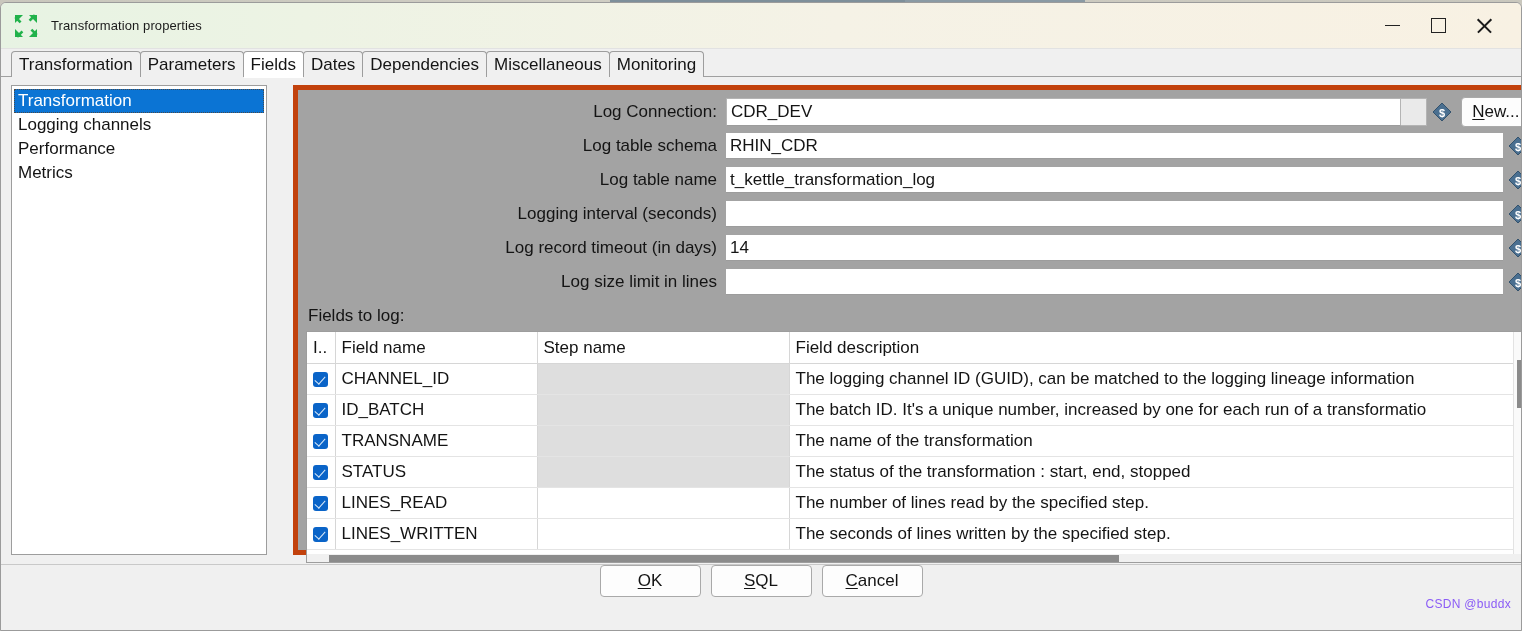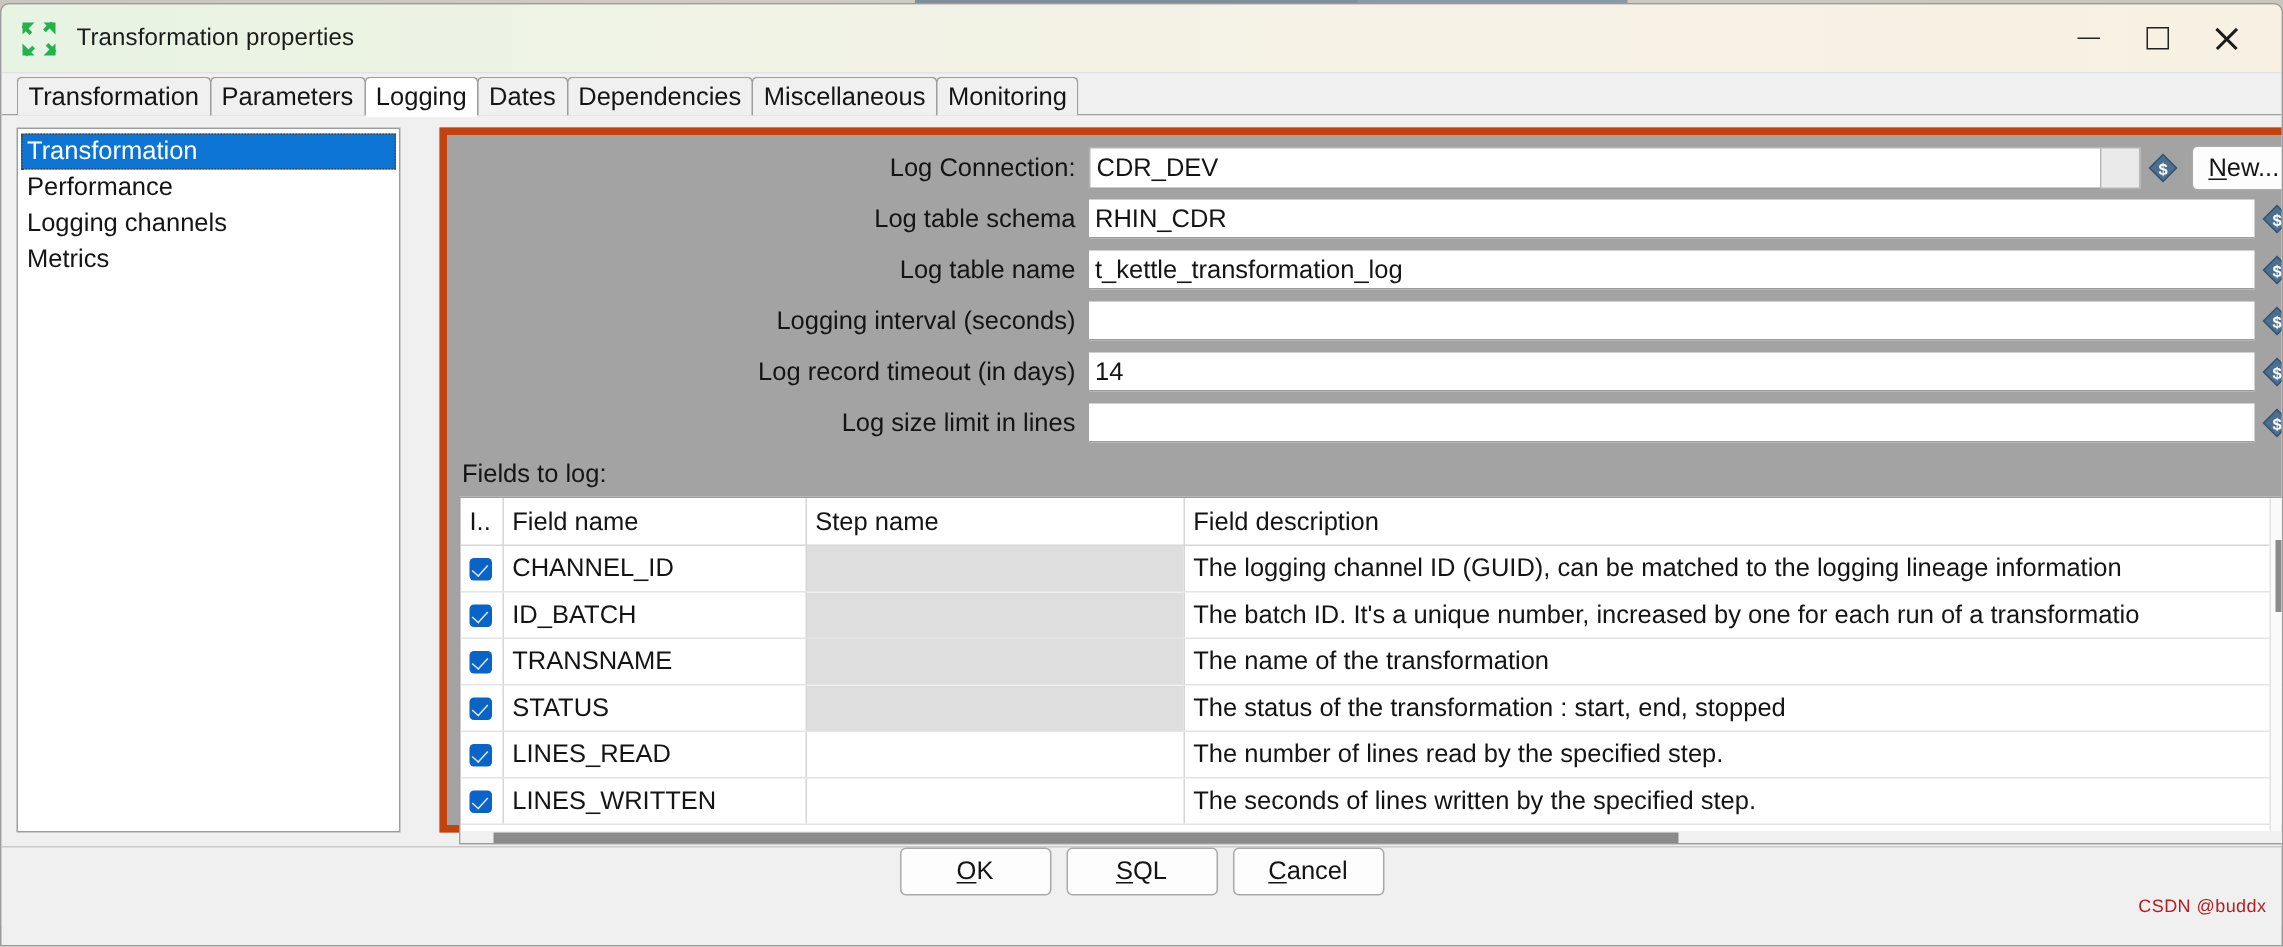--- a/index.html
+++ b/index.html
@@ -48,21 +48,21 @@
   }
   .app-icon {
     margin-left: 12px;
     width: 26px; height: 26px;
     position: relative;
     flex: 0 0 auto;
   }
   .app-icon svg { display:block; }
   .title-text {
     margin-left: 12px;
-    font-size: 16px;
+    font-size: 13px;
     color: #1b1b1b;
     letter-spacing: .1px;
   }
   .win-controls {
     position: absolute; right: 0; top: 0; height: 45px;
     display: flex; align-items: center;
   }
   .win-btn {
     width: 46px; height: 45px;
     display: flex; align-items: center; justify-content: center;
@@ -343,21 +343,21 @@
     color: #141414;
     font-family: "Liberation Sans", sans-serif;
     cursor: default;
   }
   .fbtn u { text-underline-offset: 2px; }
 
   .watermark {
     position: absolute;
     right: 10px; bottom: 6px;
     font-size: 12px;
-    color: #b91c1c;
+    color: #8b5cf6;
     letter-spacing: .3px;
   }
 </style>
 </head>
 <body>
 
 <div id="root">
   <div class="bg-strip"></div>
   <div class="bg-art"></div>
   <div class="bg-art2"></div>
@@ -394,42 +394,42 @@
     </div>
 
     <div class="tabstrip">
       <div class="tab">
           <span>Transformation</span>
         </div>
       <div class="tab">
           <span>Parameters</span>
         </div>
       <div class="tab active">
-          <span>Logging</span>
+          <span>Fields</span>
         </div>
       <div class="tab">
           <span>Dates</span>
         </div>
       <div class="tab">
           <span>Dependencies</span>
         </div>
       <div class="tab">
           <span>Miscellaneous</span>
         </div>
       <div class="tab">
           <span>Monitoring</span>
         </div>
     </div>
 
     <div class="body-area">
 
       <div class="left-list">
         <div class="li selected"><span>Transformation</span></div>
+        <div class="li"><span>Logging channels</span></div>
         <div class="li"><span>Performance</span></div>
-        <div class="li"><span>Logging channels</span></div>
         <div class="li"><span>Metrics</span></div>
       </div>
 
       <div class="right-pane">
 
         <div class="form-row">
           <div class="form-label">Log Connection:</div>
           <div class="field-wrap">
             <input class="txt combo" type="text" value="CDR_DEV" style="">
             <div class="combo-arrow"></div>

